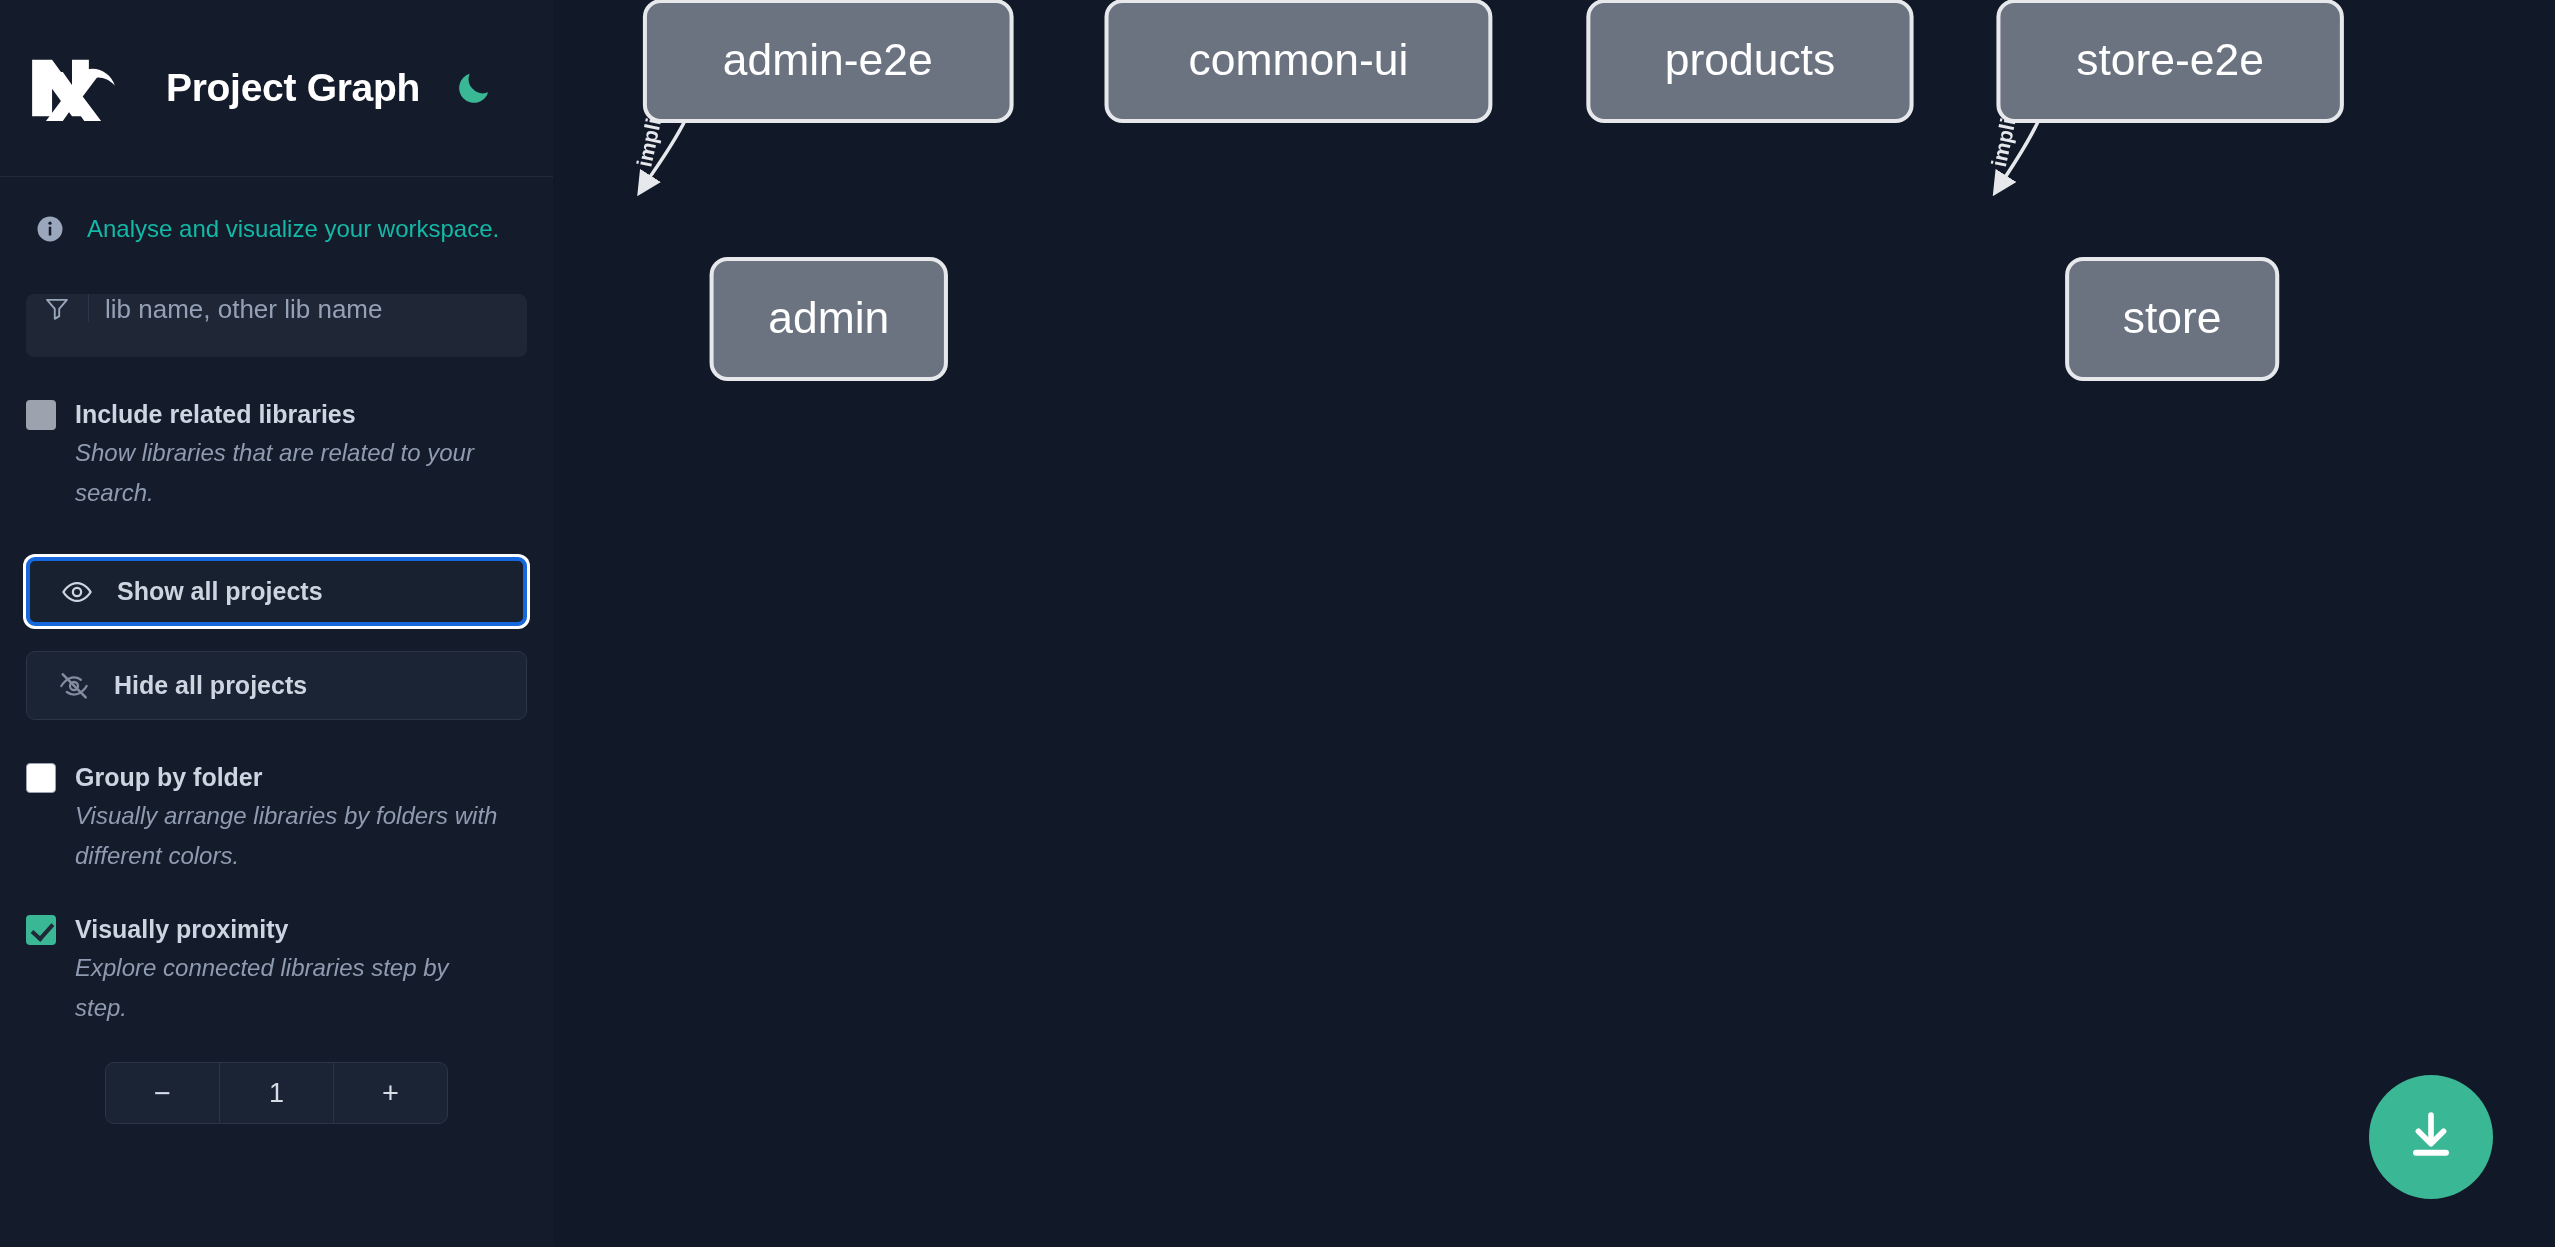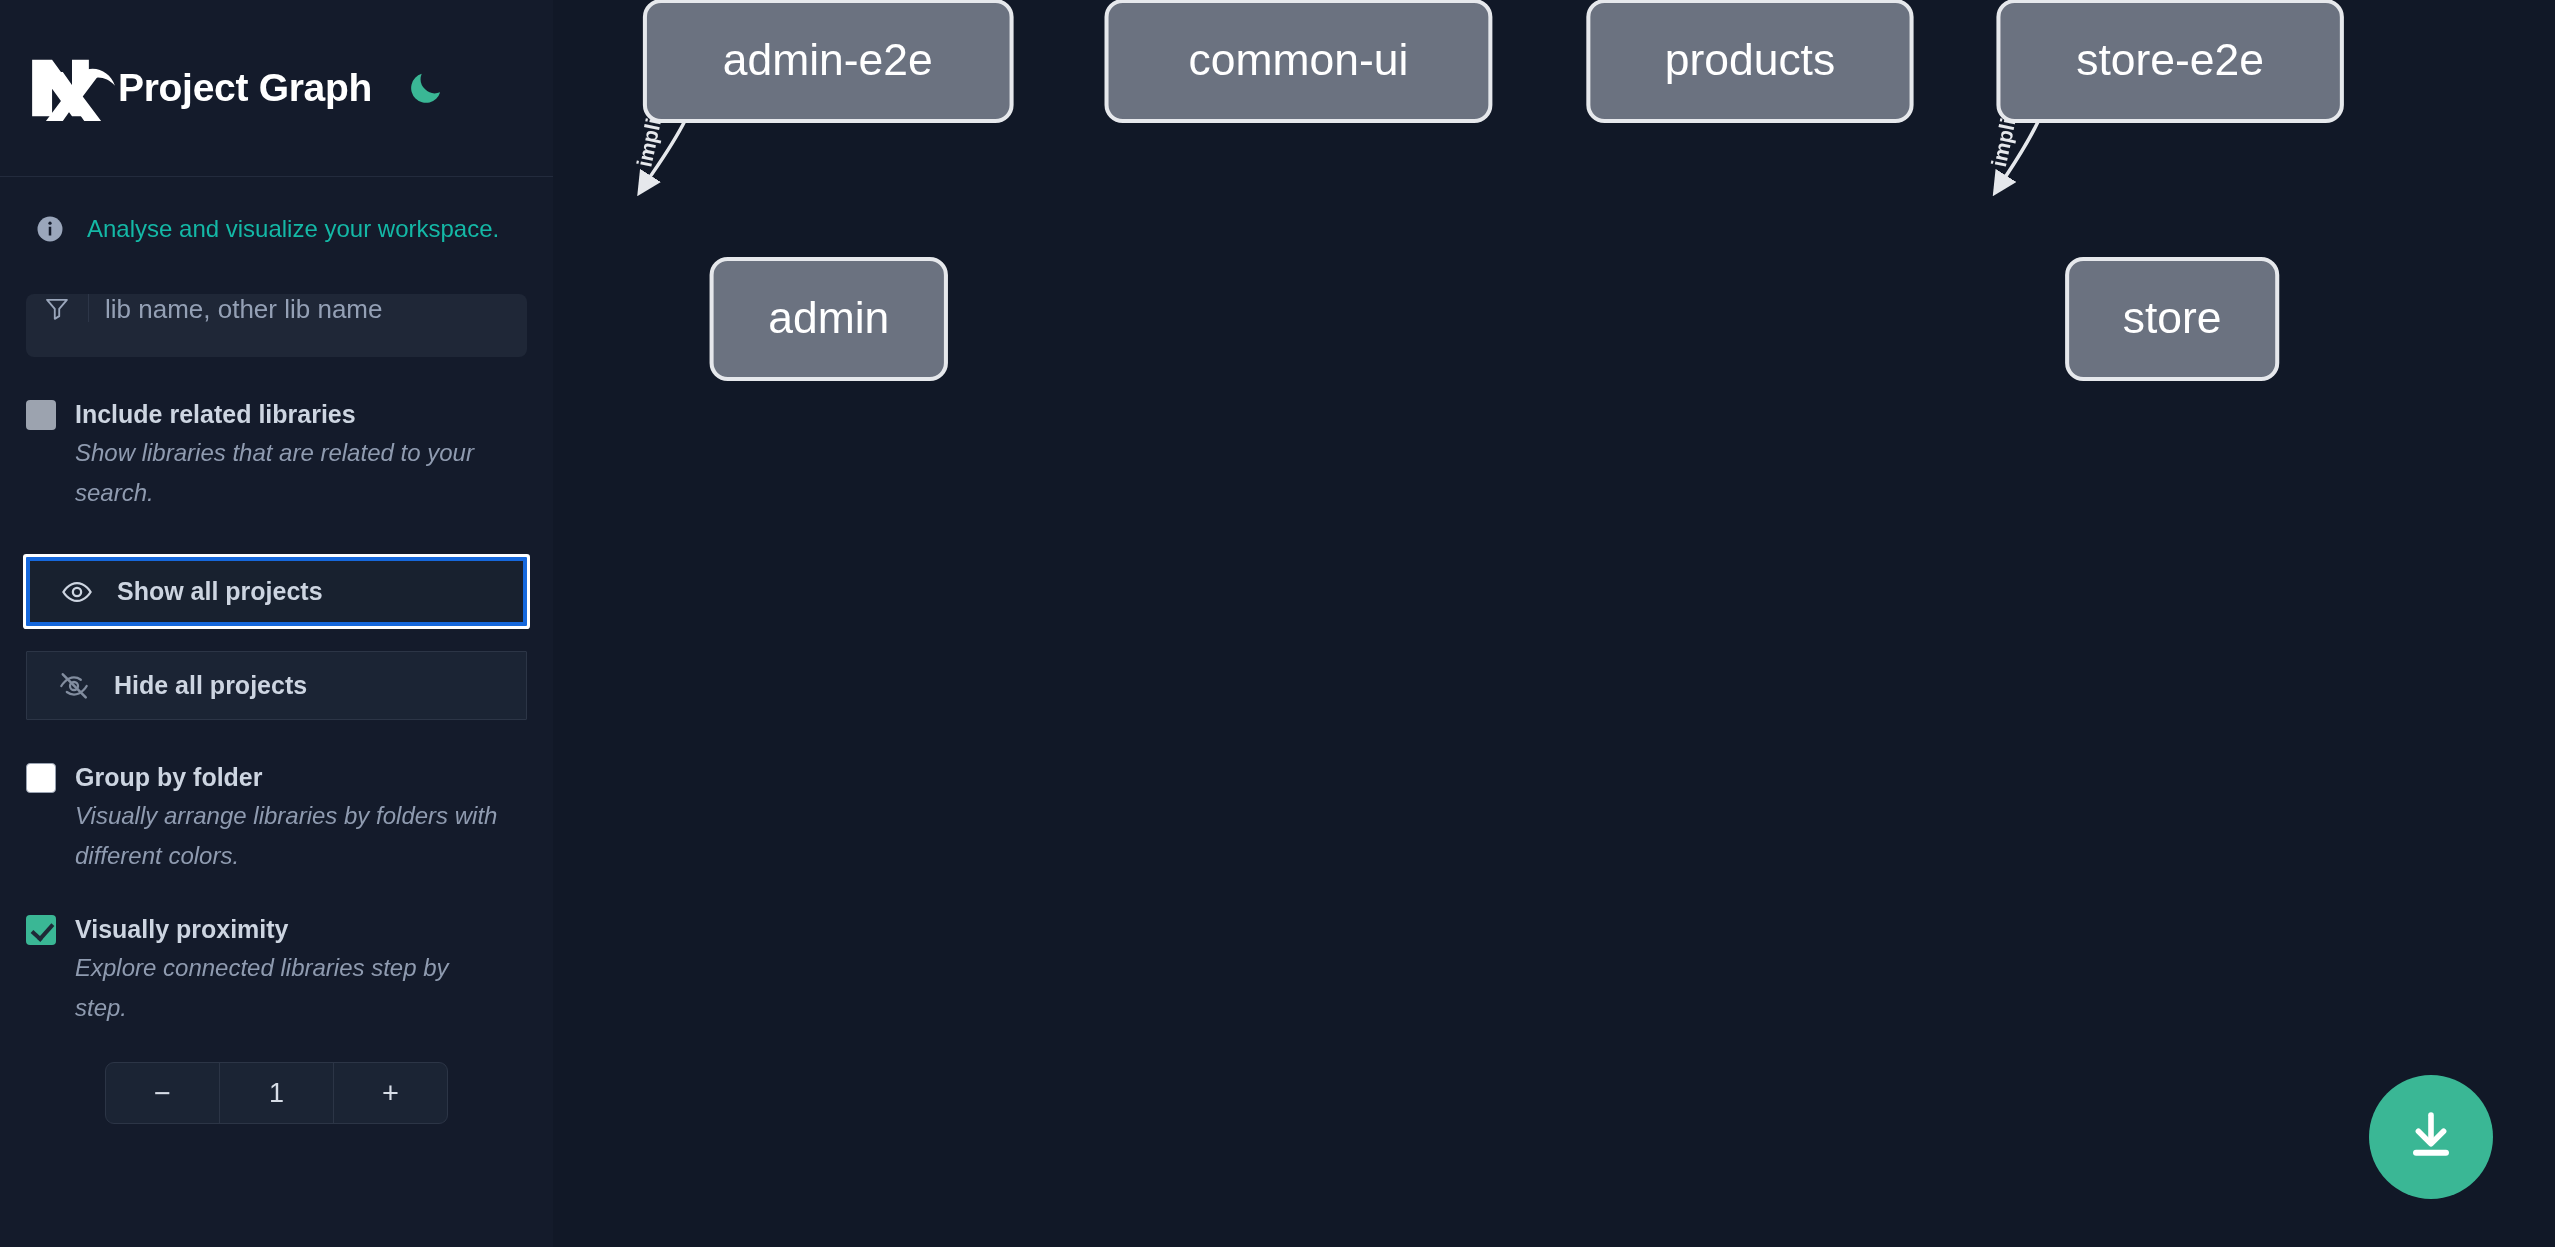--- a/index.html
+++ b/index.html
@@ -37,20 +37,21 @@
     align-items: center;
     padding-left: 26px;
   }
 
   .nx-logo { width: 92px; height: 66px; flex: 0 0 92px; }
 
   .app-title {
     font-size: 39px;
     font-weight: 700;
     color: #ffffff;
+    margin-left: 48px;
     letter-spacing: -0.3px;
     white-space: nowrap;
   }
 
   .moon-btn {
     margin-left: 32px;
     width: 44px;
     height: 44px;
     display: flex;
     align-items: center;
@@ -147,21 +148,21 @@
     font-style: italic;
   }
 
   
   .btn-stack { margin-top: 44px; }
   .big-btn {
     height: 69px;
     width: 100%;
     display: flex;
     align-items: center;
-    border-radius: 1px;
+    border-radius: 9px;
     background: #1b2434;
     border: 1px solid #2c3purple;
     border: 1px solid #2c3546;
     padding-left: 28px;
     cursor: pointer;
   }
   .big-btn.focused {
     border: 4px solid #1668dc;
     box-shadow: 0 0 0 3px #ffffff;
     background: #18212f;

